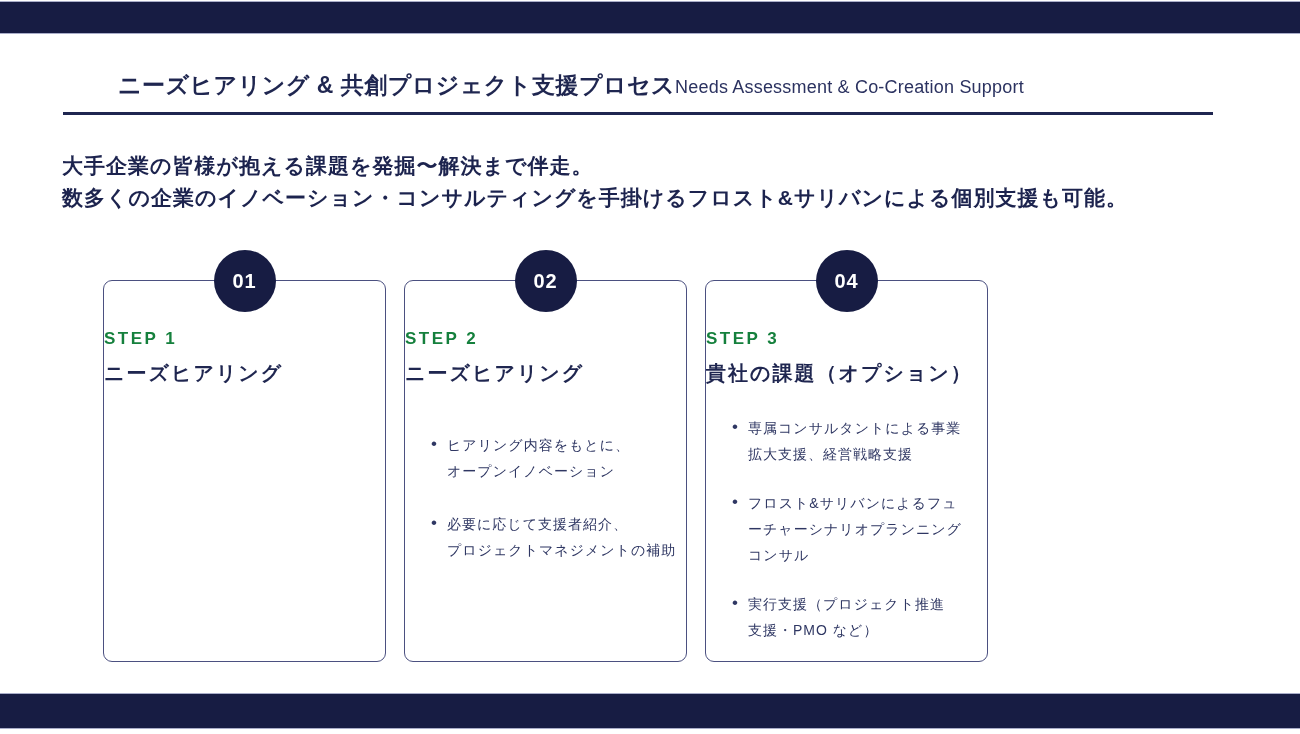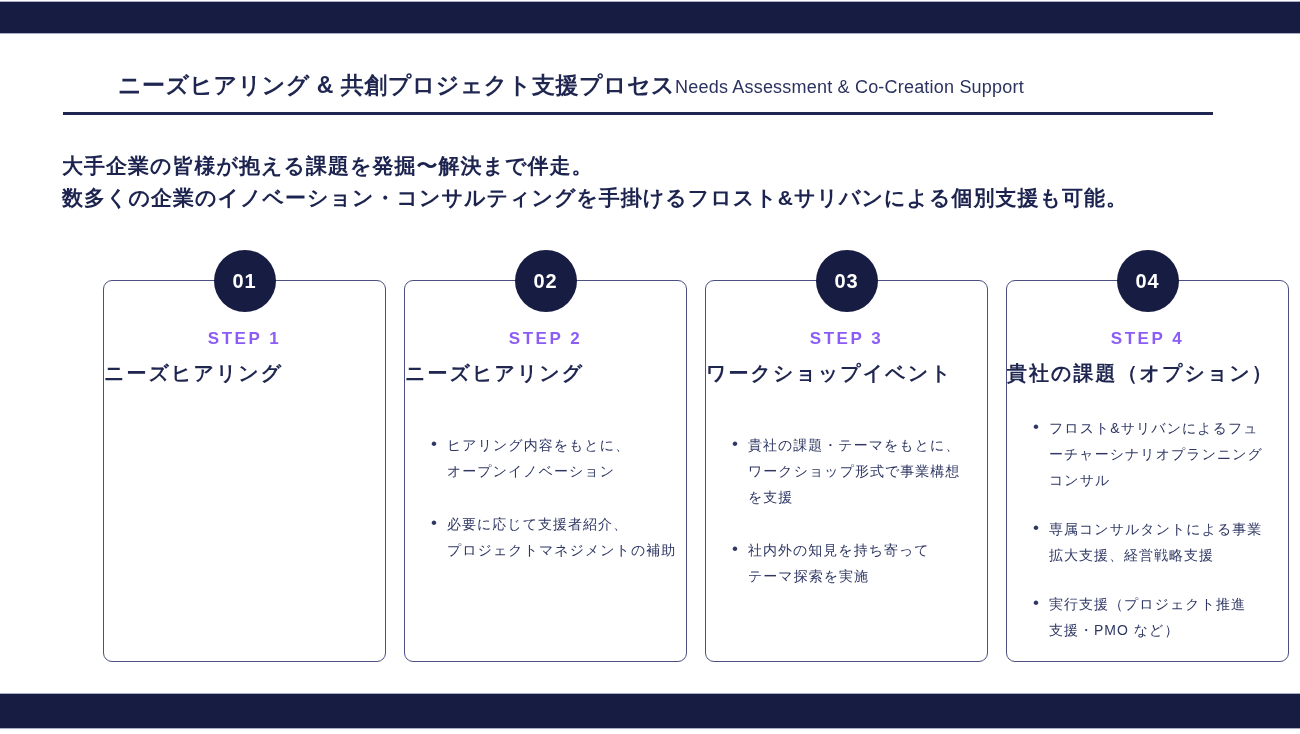--- a/index.html
+++ b/index.html
@@ -57,22 +57,22 @@
   }
   .badge {
     position:absolute; top:-31px; left:50%;
     transform:translateX(-50%);
     width:62px; height:62px; border-radius:50%;
     background:#171c43; color:#ffffff;
     display:flex; align-items:center; justify-content:center;
     font-size:20px; font-weight:bold; letter-spacing:1px;
   }
   .step-en {
-    margin-top:49px; text-align:center;
-    font-size:17px; font-weight:bold; color:#8b5cf6;
+    margin-top:49px; text-align:left;
+    font-size:17px; font-weight:bold; color:#15803d;
     letter-spacing:2.5px; line-height:17px;
   }
   .step-jp {
     margin-top:13px; text-align:left;
     font-size:20px; font-weight:bold; color:#1f2650;
     letter-spacing:2px; line-height:26px;
   }
   .bullets {
     list-style:none;
     margin:46px 8px 0 26px;
@@ -124,43 +124,31 @@
       <div class="step-en">STEP 2</div>
       <div class="step-jp">ニーズヒアリング</div>
       <ul class="bullets">
         <li>ヒアリング内容をもとに、
 オープンイノベーション</li>
         <li>必要に応じて支援者紹介、
 プロジェクトマネジメントの補助</li>
       </ul>
     </div>
 
-    <div class="card">
-      <div class="badge">03</div>
-      <div class="step-en">STEP 3</div>
-      <div class="step-jp">ワークショップイベント</div>
-      <ul class="bullets">
-        <li>貴社の課題・テーマをもとに、
-ワークショップ形式で事業構想
-を支援</li>
-        <li>社内外の知見を持ち寄って
-テーマ探索を実施</li>
-      </ul>
-    </div>
 
     <div class="card compact">
       <div class="badge">04</div>
-      <div class="step-en">STEP 4</div>
+      <div class="step-en">STEP 3</div>
       <div class="step-jp">貴社の課題（オプション）</div>
       <ul class="bullets">
+        <li>専属コンサルタントによる事業
+拡大支援、経営戦略支援</li>
         <li>フロスト&amp;サリバンによるフュ
 ーチャーシナリオプランニング
 コンサル</li>
-        <li>専属コンサルタントによる事業
-拡大支援、経営戦略支援</li>
         <li>実行支援（プロジェクト推進
 支援・PMO など）</li>
       </ul>
     </div>
 
   </div>
 
   <div class="bar bottom"></div>
 
 </div>

